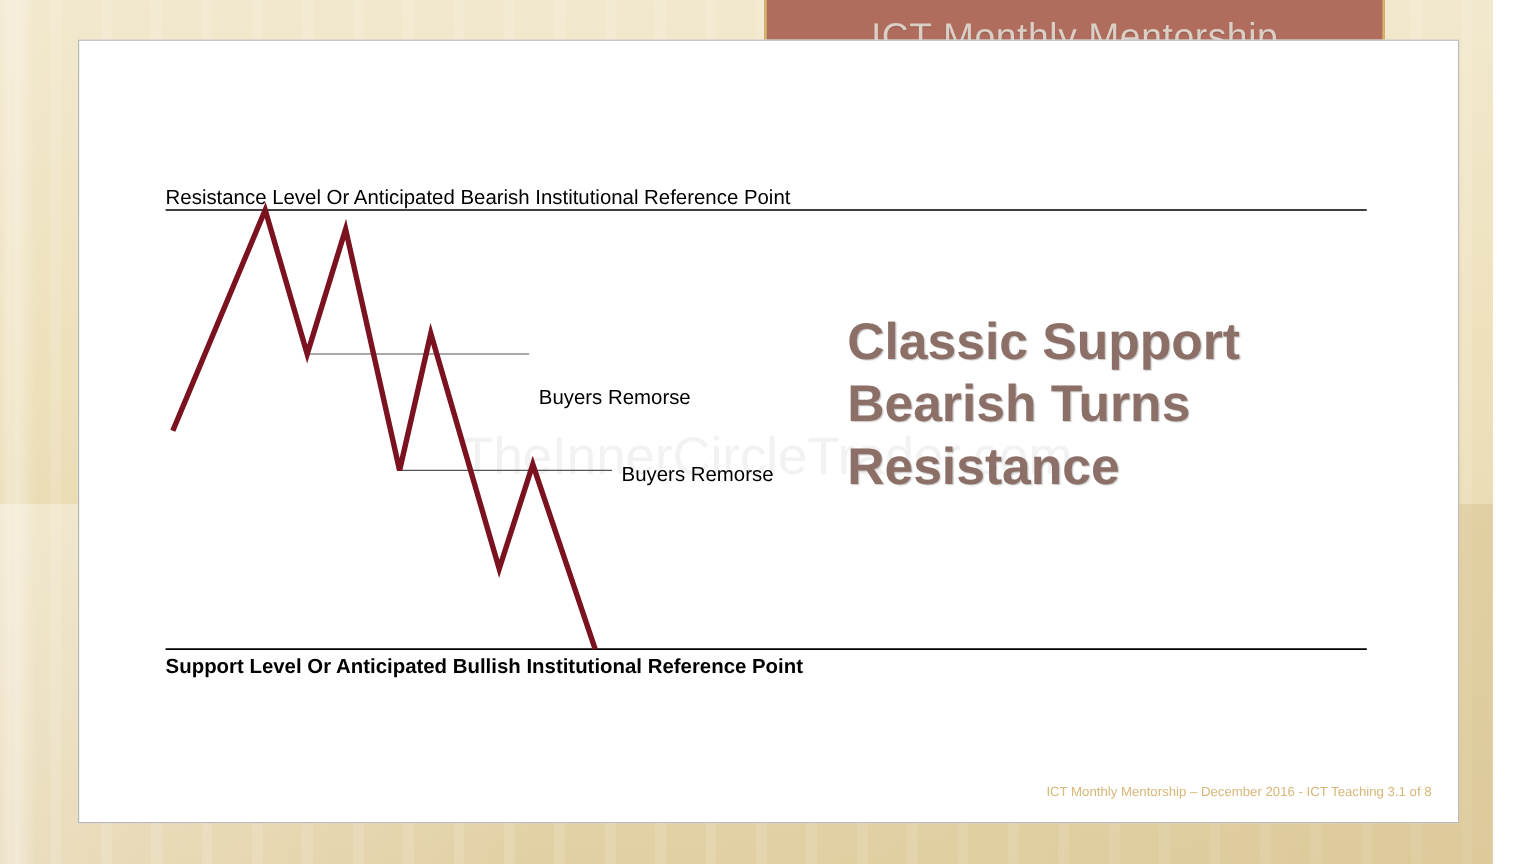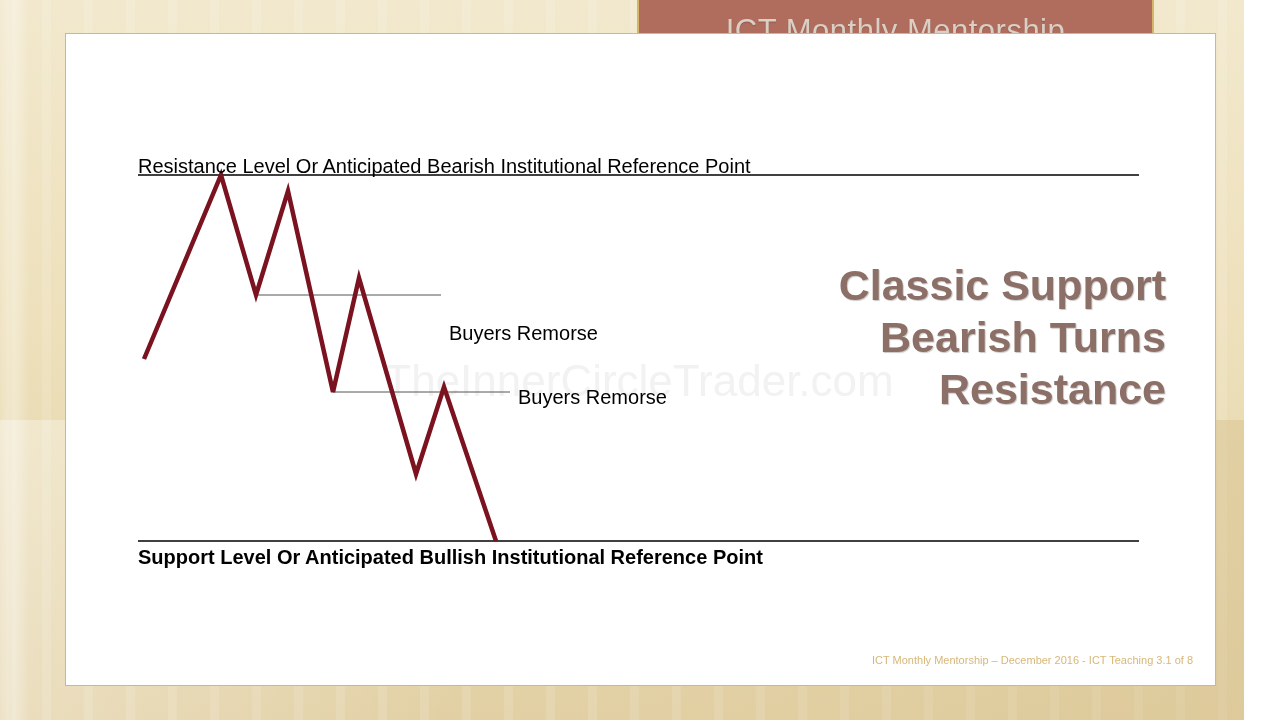--- a/index.html
+++ b/index.html
@@ -105,36 +105,36 @@
     position: absolute;
     left: 0;
     top: 0;
     width: 1151px;
     height: 653px;
   }
   .diagram svg { display: block; }
 
   .lbl {
     position: absolute;
-    font-size: 20px;
+    font-size: 17px;
     color: #000000;
     white-space: nowrap;
   }
   .lbl-resistance { left: 72px;  top: 121px; }
   .lbl-support    { left: 72px;  top: 512px; font-weight: bold; }
   .lbl-remorse-1  { left: 383px; top: 288px; }
   .lbl-remorse-2  { left: 452px; top: 352px; }
 
   
   .headline {
     position: absolute;
     left: 640px;
     top: 225px;
     width: 460px;
-    text-align: right;
+    text-align: left;
     font-size: 43px;
     line-height: 52px;
     color: #8c6f66;
     font-weight: bold;
     text-shadow: 1px 1px 1px rgba(0,0,0,0.22);
   }
 
   
   .footer-note {
     position: absolute;

